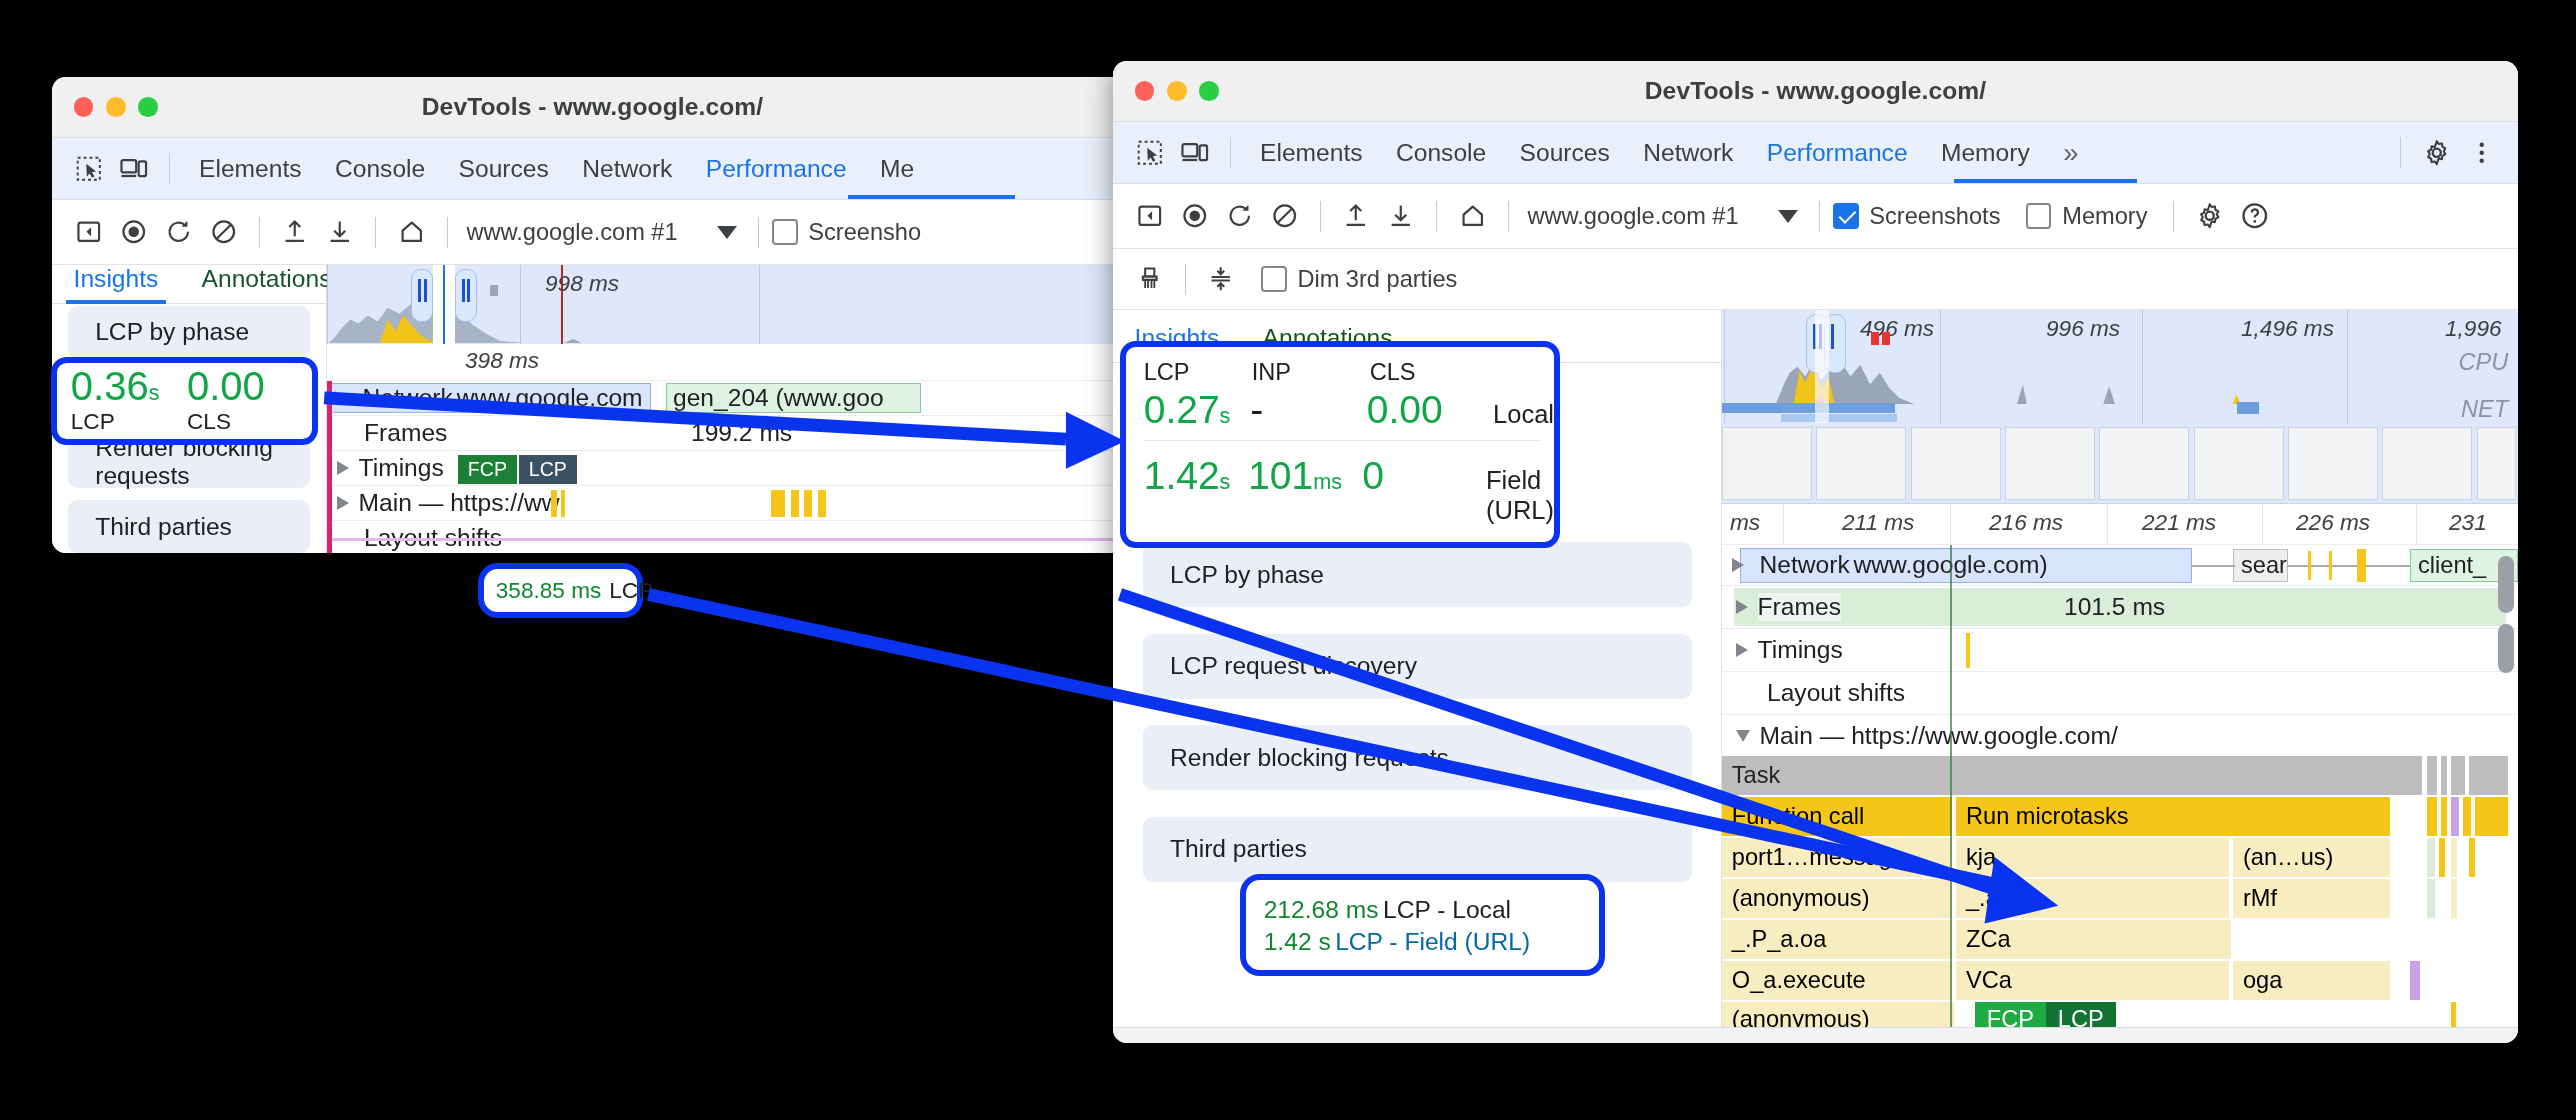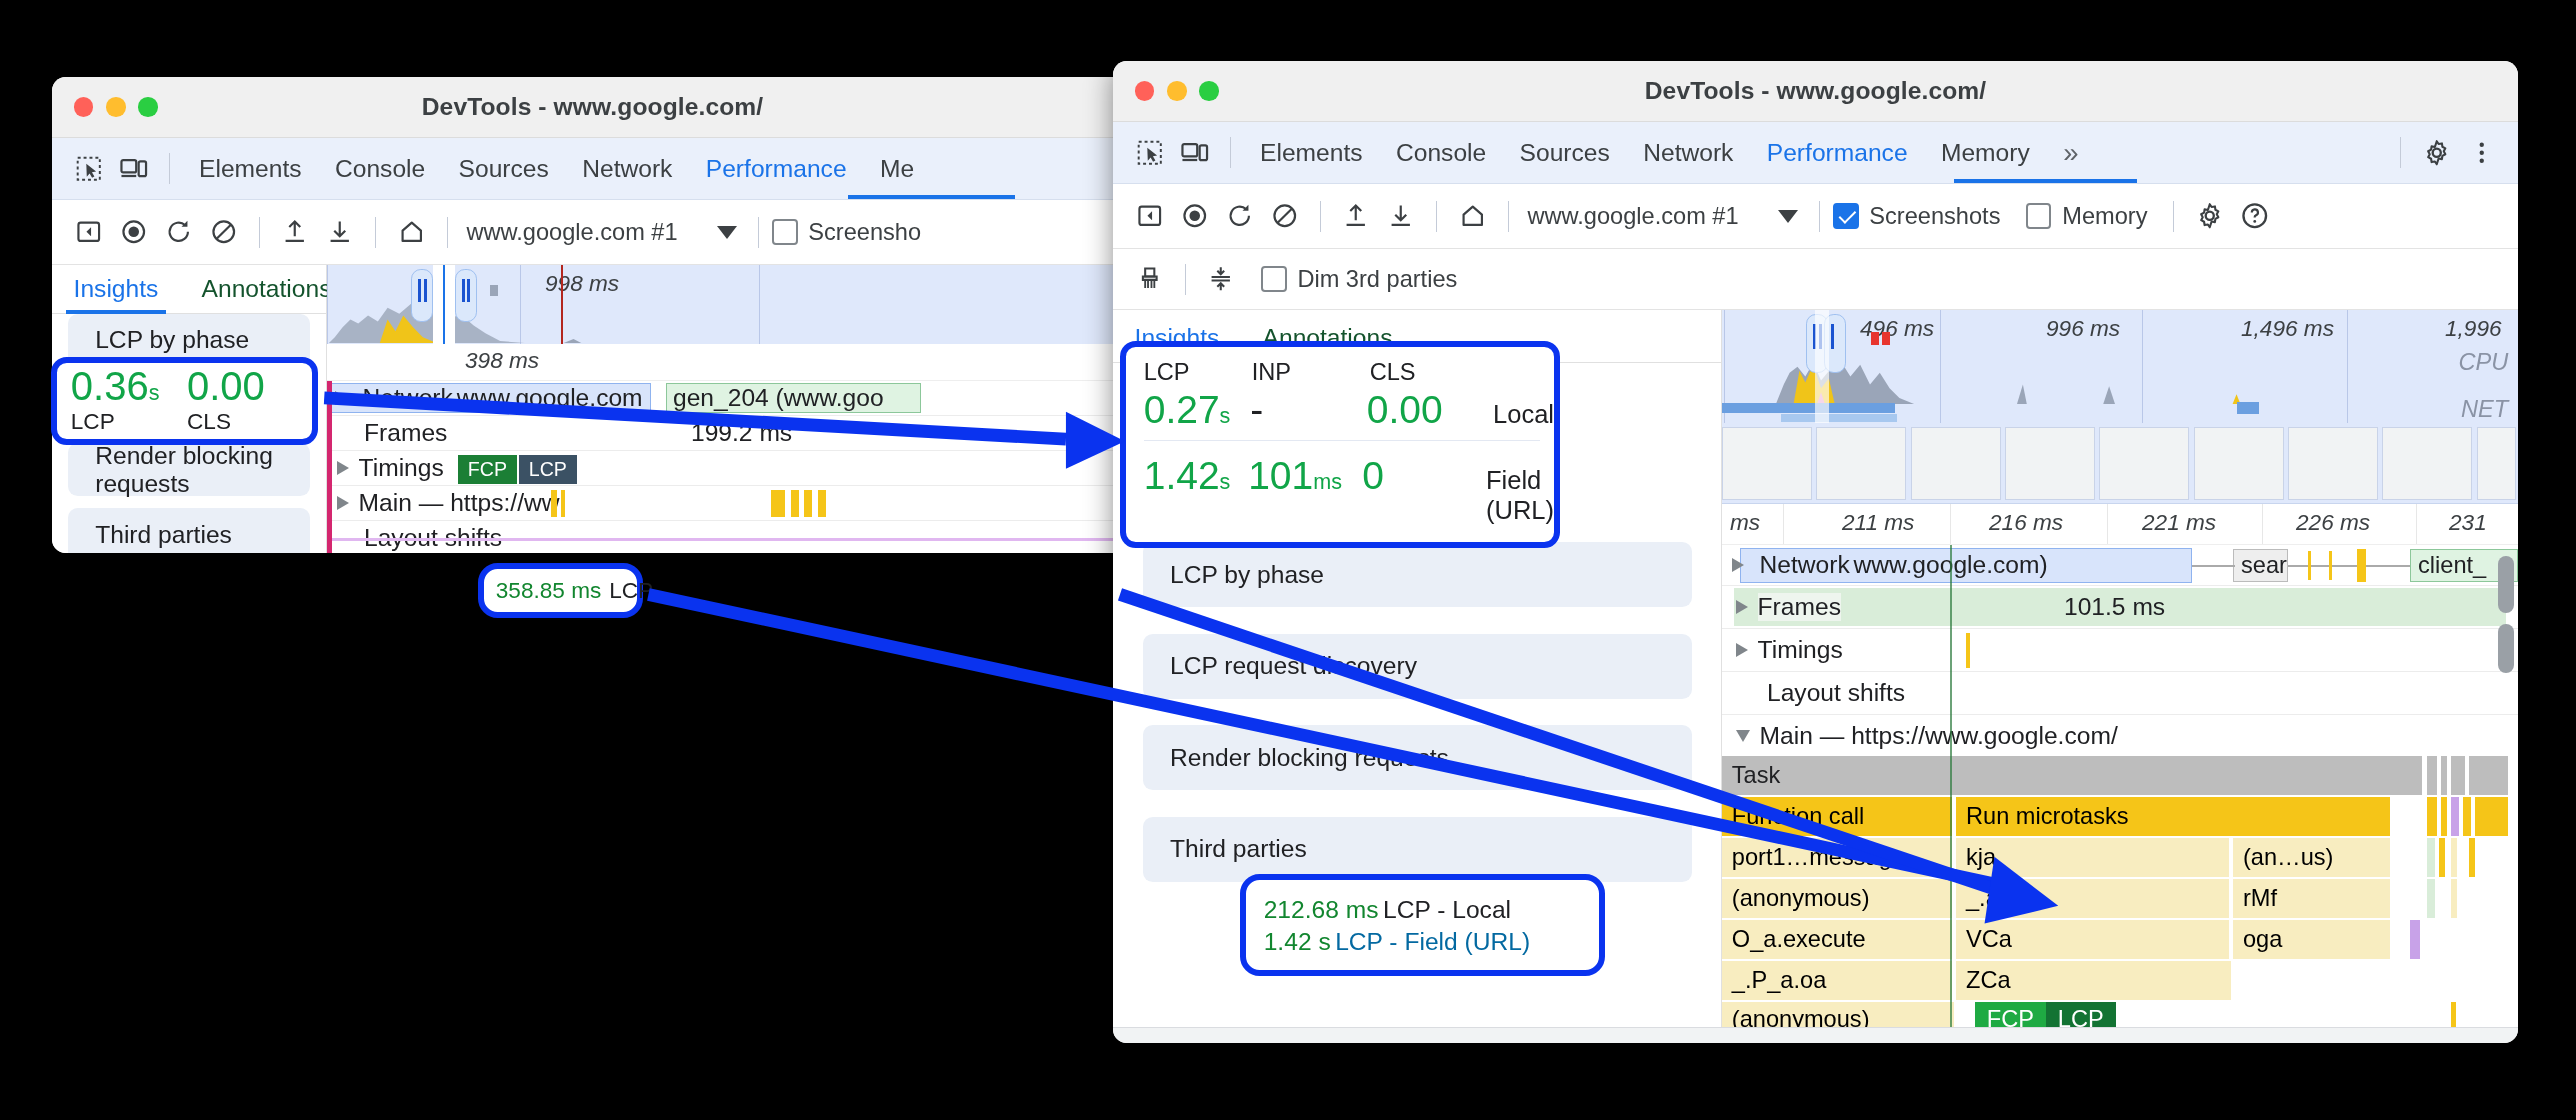--- a/index.html
+++ b/index.html
@@ -78,21 +78,21 @@
   .chk.on::after {
     content:""; position:absolute; left:7.9px; top:2px; width:6.9px; height:13.8px;
     border:solid #fff; border-width:0 2.9px 2.9px 0; transform:rotate(45deg);
   }
   .chklabel { font-size:23.6px; color:#3c4043; margin-left:10.8px; }
 
   
   .sidebar { background:#fff; display:flex; flex-direction:column; }
   .sidebar-tabs { height:53px; display:flex; align-items:flex-end; border-bottom:1px solid #e0e0e0; }
   .stab { font-size:24.6px; color:#14532d; padding:0 21.6px 9.8px 21.6px; position:relative; }
-  .stab.sel { color:#1a73e8;margin-top:10px; }
+  .stab.sel { color:#1a73e8; }
   .stab.sel::after { content:""; position:absolute; left:13.8px; right:13.8px; bottom:-1px; height:3.9px; background:#1a73e8; }
   .ins-item {
     background:#eaeff7; border-radius:9.8px; color:#202124; font-size:24.6px;
     display:flex; align-items:center; padding-left:27.5px;
   }
 
   
   .bottomtabs {
     background:#f1f3f4; display:flex; align-items:center;
     border-top:1px solid #dadce0;
@@ -623,33 +623,33 @@
           <div style="position:absolute;left:511px;top:0;width:157px;height:39px;background:#f8edc0;"></div>
           <span style="position:absolute;left:9.8px;top:5.9px;font-size:23.6px;">(anonymous)</span>
           <span style="position:absolute;left:244px;top:5.9px;font-size:23.6px;">_.af.lTa</span>
           <span style="position:absolute;left:521px;top:5.9px;font-size:23.6px;">rMf</span>
           <div style="position:absolute;left:705px;top:0;width:7.9px;height:39px;background:#d9edd9;"></div>
           <div style="position:absolute;left:729px;top:0;width:5.9px;height:39px;background:#f8edc0;"></div>
         </div>
 
         <div style="height:41px;position:relative;">
           <div style="position:absolute;left:0;top:0;width:232px;height:39px;background:#f8edc0;border-right:2px solid #fff;"></div>
+          <div style="position:absolute;left:234px;top:0;width:275px;height:39px;background:#f8edc0;"></div>
+          <span style="position:absolute;left:9.8px;top:5.9px;font-size:23.6px;">_.P_a.oa</span>
+          <span style="position:absolute;left:244px;top:5.9px;font-size:23.6px;">ZCa</span>
+        </div>
+
+        <div style="height:41px;position:relative;">
+          <div style="position:absolute;left:0;top:0;width:232px;height:39px;background:#f8edc0;border-right:2px solid #fff;"></div>
           <div style="position:absolute;left:234px;top:0;width:275px;height:39px;background:#f8edc0;border-right:2px solid #fff;"></div>
           <div style="position:absolute;left:511px;top:0;width:157px;height:39px;background:#f8edc0;"></div>
           <span style="position:absolute;left:9.8px;top:5.9px;font-size:23.6px;">O_a.execute</span>
           <span style="position:absolute;left:244px;top:5.9px;font-size:23.6px;">VCa</span>
           <span style="position:absolute;left:521px;top:5.9px;font-size:23.6px;">oga</span>
           <div style="position:absolute;left:688px;top:0;width:9.8px;height:39px;background:#c8a2e8;"></div>
-        </div>
-
-        <div style="height:41px;position:relative;">
-          <div style="position:absolute;left:0;top:0;width:232px;height:39px;background:#f8edc0;border-right:2px solid #fff;"></div>
-          <div style="position:absolute;left:234px;top:0;width:275px;height:39px;background:#f8edc0;"></div>
-          <span style="position:absolute;left:9.8px;top:5.9px;font-size:23.6px;">_.P_a.oa</span>
-          <span style="position:absolute;left:244px;top:5.9px;font-size:23.6px;">ZCa</span>
         </div>
 
         <div style="height:35px;position:relative;">
           <div style="position:absolute;left:0;top:0;width:232px;height:33px;background:#f8edc0;"></div>
           <span style="position:absolute;left:9.8px;top:3.9px;font-size:23.6px;">(anonymous)</span>
           <span style="position:absolute;left:253px;top:0px;background:#1faa43;color:#fff;font-size:23.6px;padding:3.9px 11.8px;">FCP</span>
           <span style="position:absolute;left:324px;top:0px;background:#137333;color:#fff;font-size:23.6px;padding:3.9px 11.8px;">LCP</span>
           <div style="position:absolute;left:729px;top:0;width:4.9px;height:33px;background:#f5c518;"></div>
         </div>
       </div>

